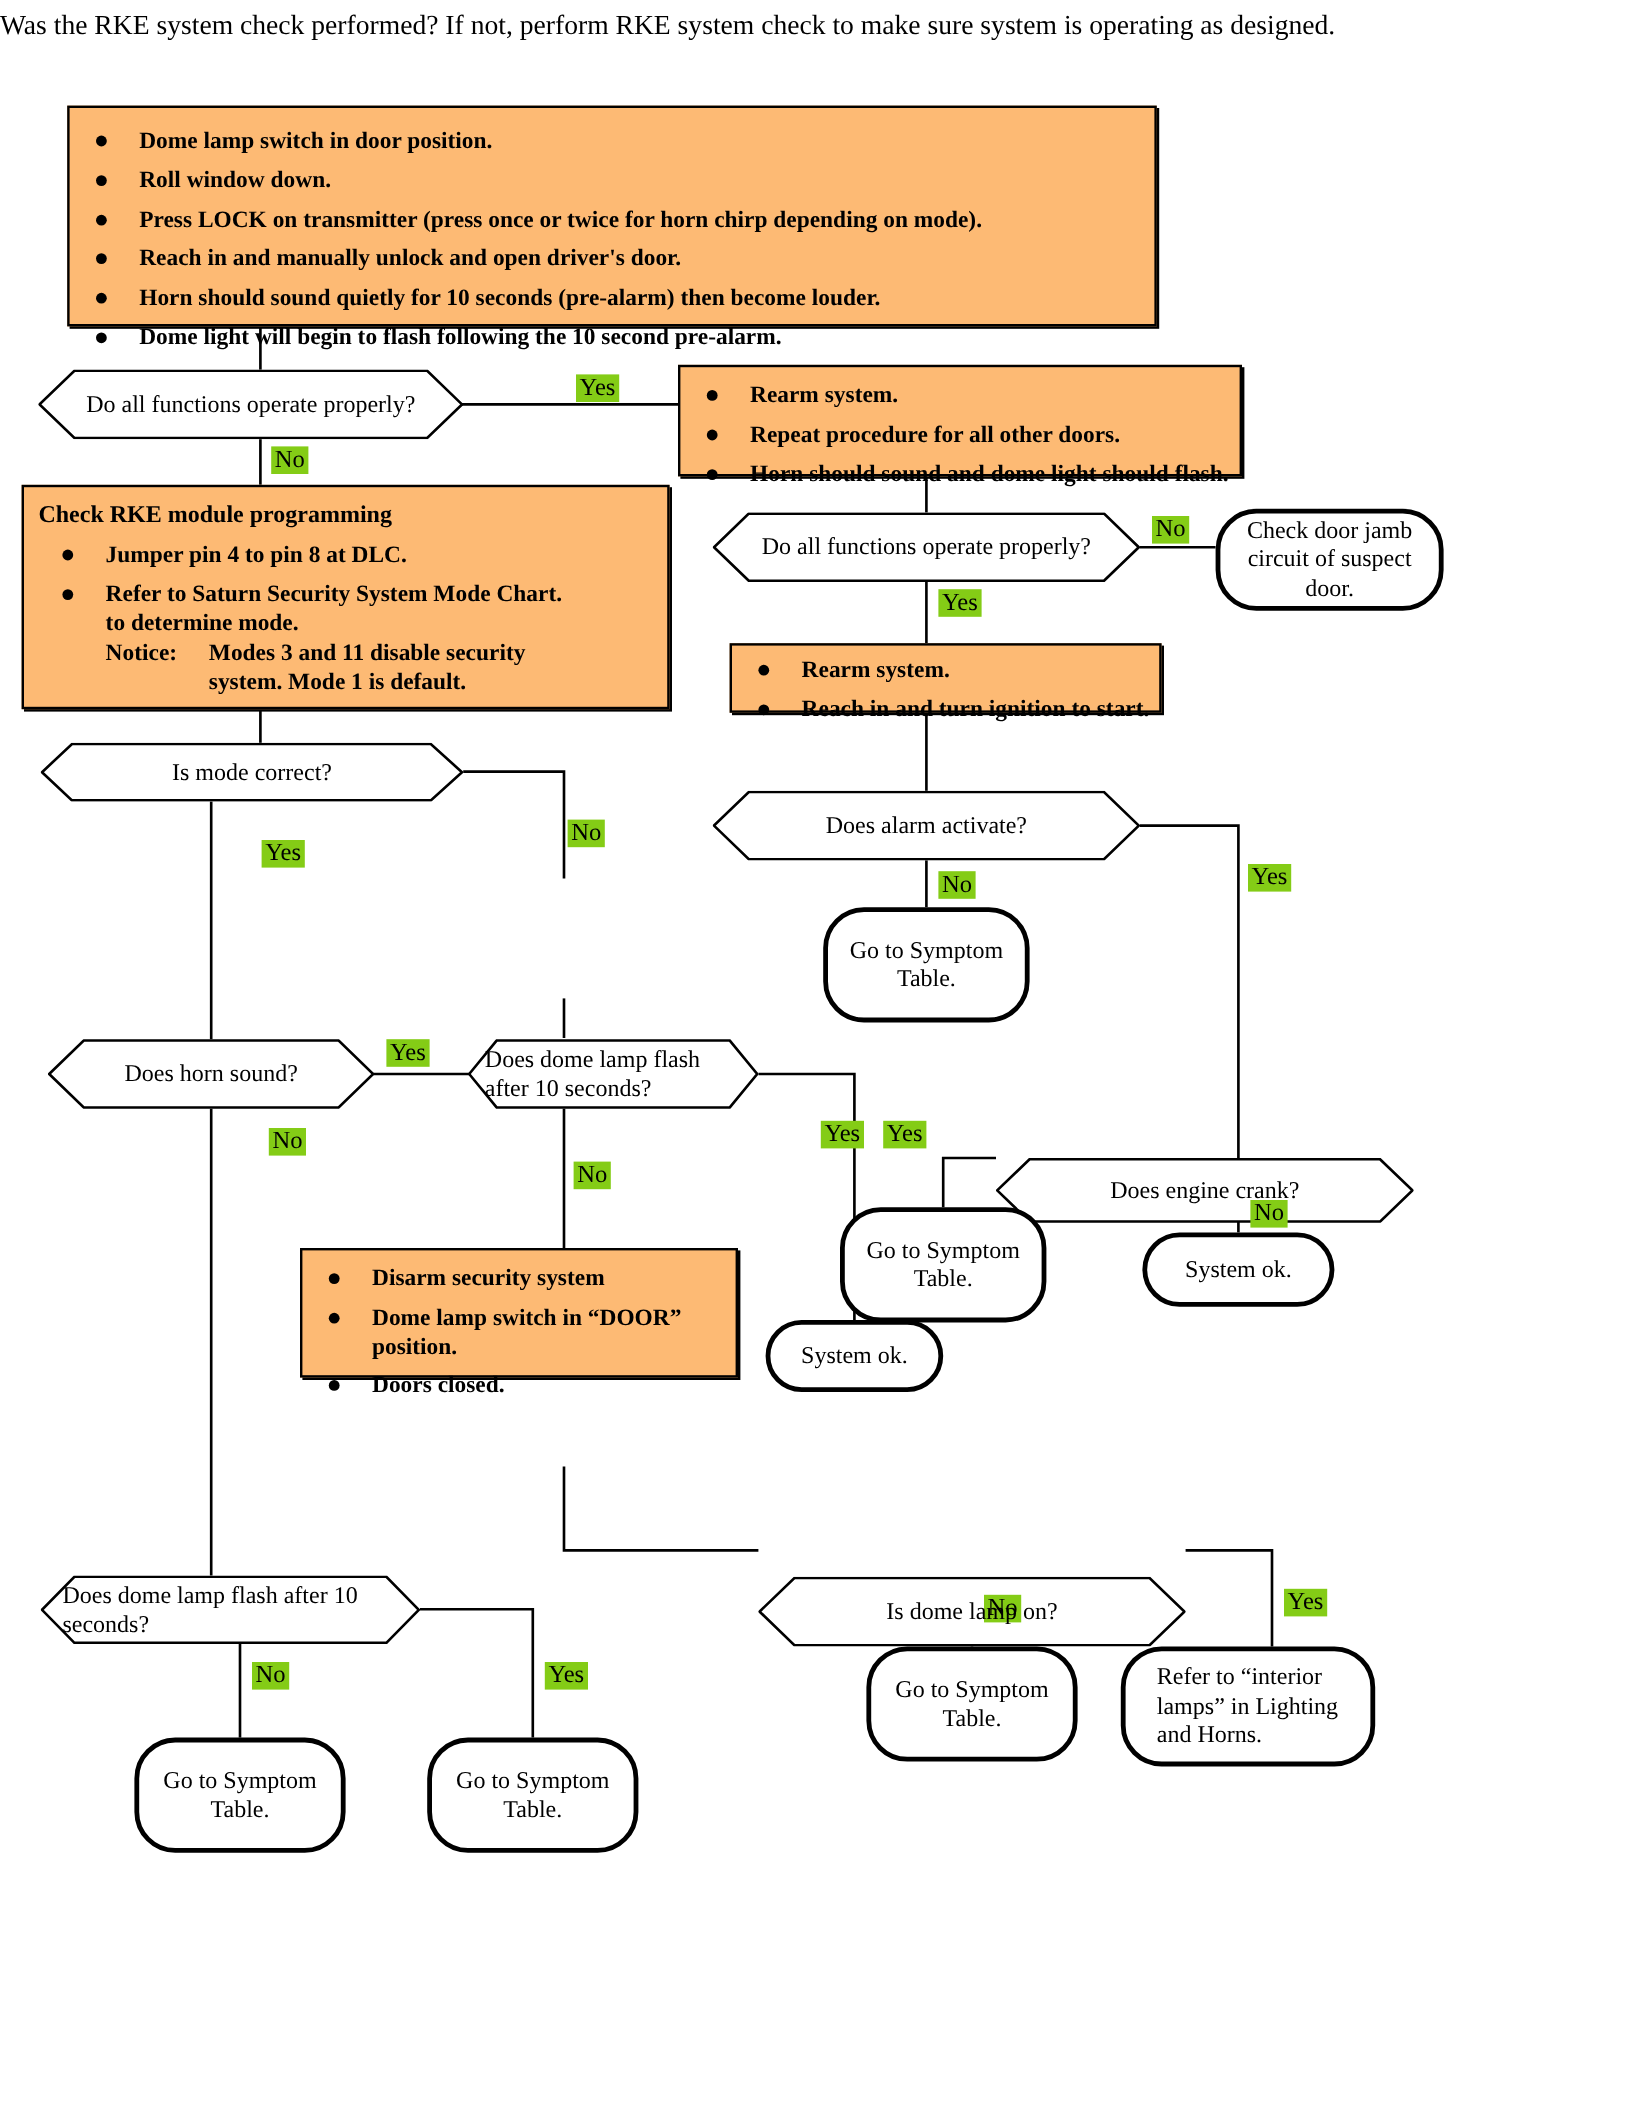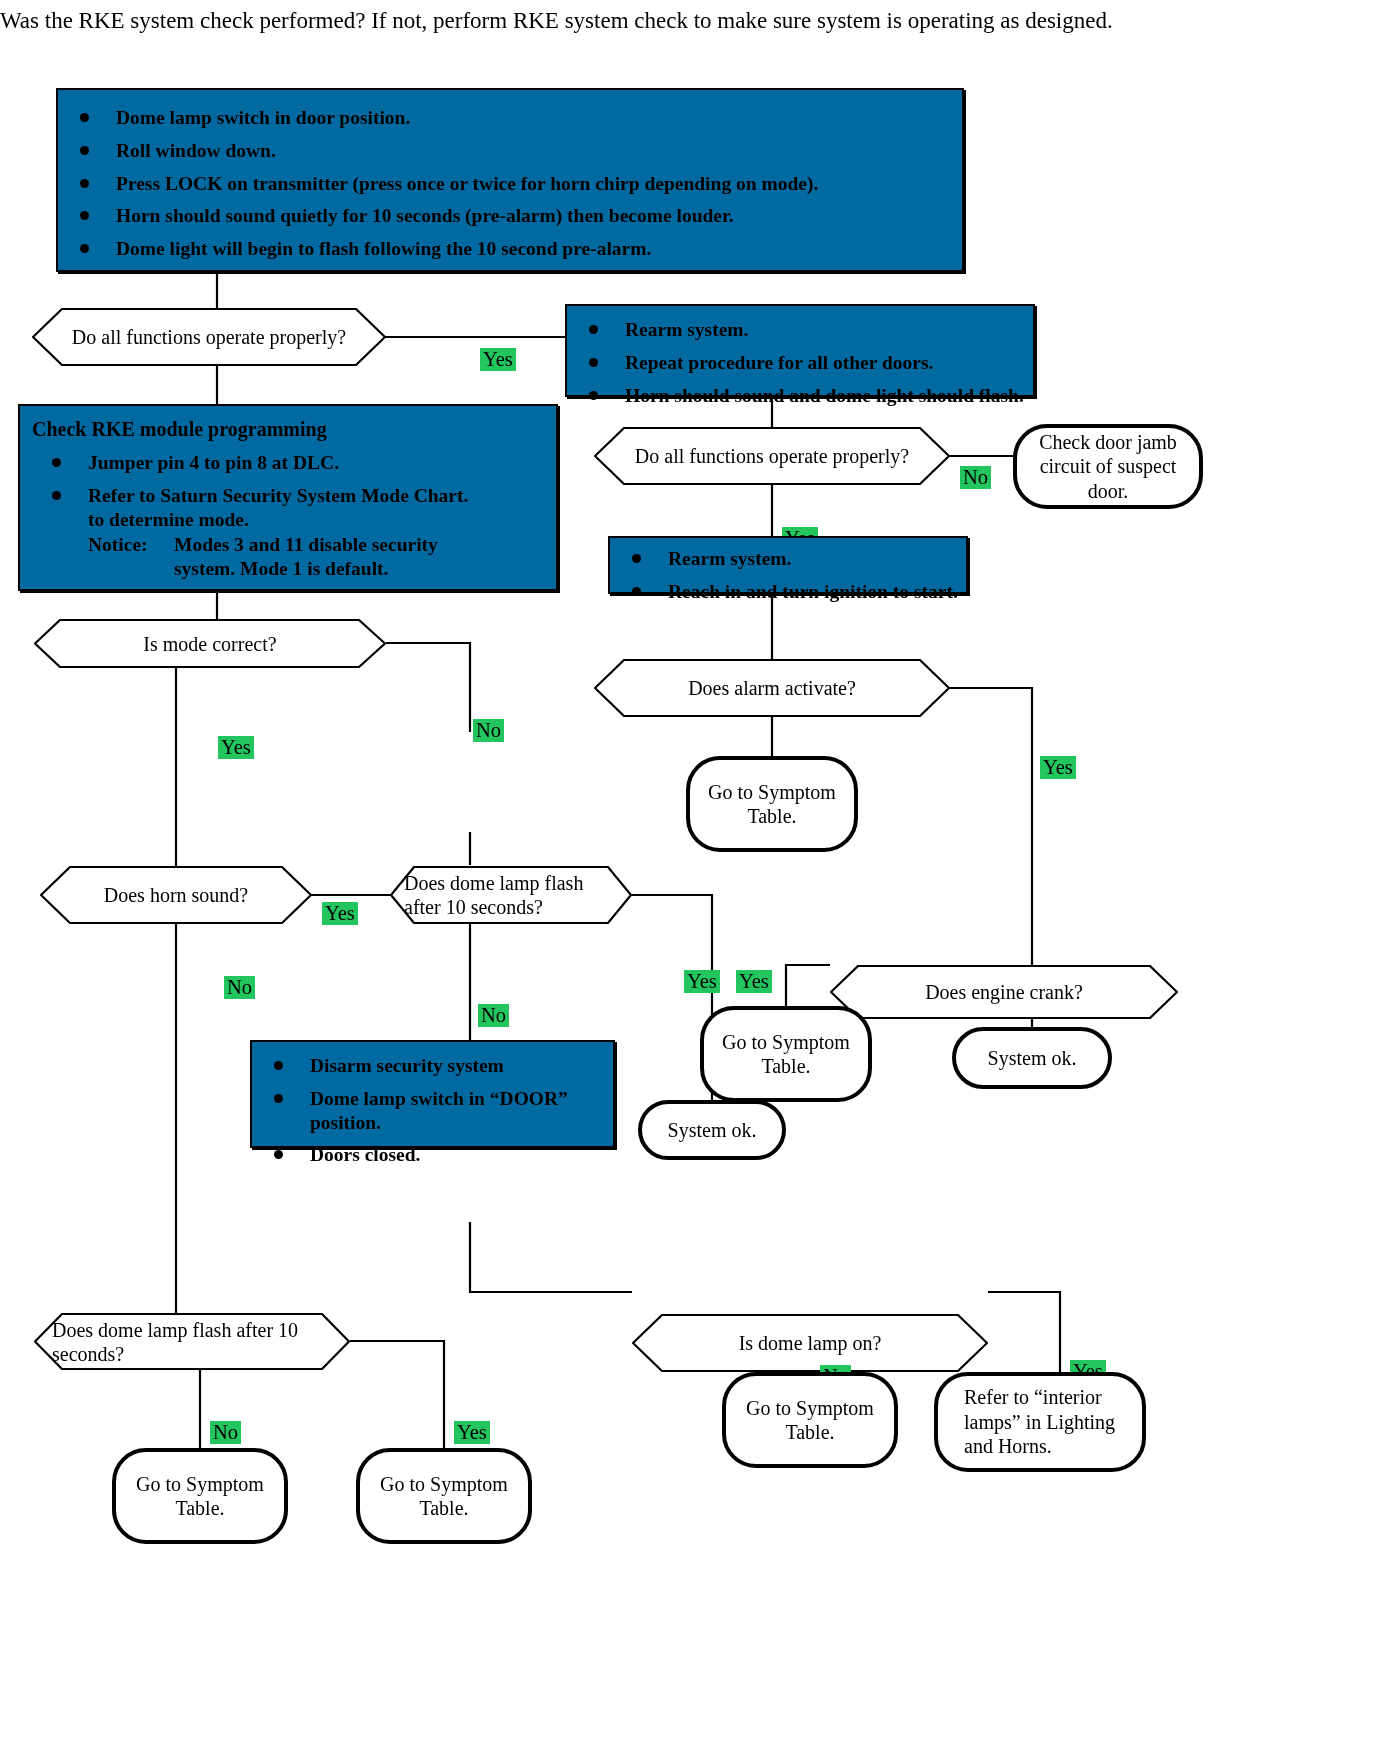--- a/index.html
+++ b/index.html
@@ -7,21 +7,21 @@
        font-family:"Liberation Serif","DejaVu Serif",serif;color:#000;}
   #stage{position:relative;width:1376px;height:1764px;overflow:hidden;}
   #wires{position:absolute;left:0;top:0;width:1376px;height:1764px;}
 
   .intro{position:absolute;left:0;top:6px;width:1366px;
          font-size:23px;line-height:1.28;}
 
   .node{position:absolute;box-sizing:border-box;}
 
   
-  .box{border:2px solid #000;background:#0369a1;}
+  .box{border:2px solid #000;background:#fdba74;}
   .box.heavy{border-width:2px;box-shadow:2px 2px 0 #000;}
 
   
   ul.blist{list-style:none;margin:0;padding:0;}
   ul.blist li{position:relative;padding-left:58px;margin:0 0 9px 0;
               font-size:19.5px;line-height:1.22;font-weight:600;}
   ul.blist li:last-child{margin-bottom:0;}
   ul.blist li::before{content:"";position:absolute;left:22px;top:7px;
      width:9px;height:9px;border-radius:50%;background:#000;}
   ul.blist li .sub{display:block;padding-left:0;}
@@ -39,21 +39,21 @@
              padding:0 34px;}
   .hex .htxt.left{text-align:left;}
 
   
   .term{display:flex;align-items:center;justify-content:center;text-align:center;
         border:4px solid #000;border-radius:34px;background:#fff;
         font-size:20px;line-height:1.22;padding:0 10px;}
   .term.lft{text-align:left;justify-content:flex-start;padding-left:26px;}
 
   
-  .elabel{position:absolute;font-size:20.5px;background:#22c55e;padding:0 3px;margin-top:36px;}
+  .elabel{position:absolute;font-size:20.5px;background:#84cc16;padding:0 3px;}
 </style>
 </head>
 <body>
 
 <div id="stage">
 
   <svg id="wires" viewBox="0 0 1376 1764" xmlns="http://www.w3.org/2000/svg">
     <g stroke="#000" stroke-width="2.2" fill="none">
 
       <path d="M217,272 L217,308"></path>
@@ -106,20 +106,21 @@
     </g>
   </svg>
 
   <div class="intro">Was the RKE system check performed? If not, perform RKE system check to make sure system is operating as designed.</div>
 
   <div class="node box heavy" style="left:56px;top:88px;width:908px;height:184px;padding:16px 10px 10px 0;">
     <ul class="blist">
       <li>Dome lamp switch in door position.</li>
       <li>Roll window down.</li>
       <li>Press LOCK on transmitter (press once or twice for horn chirp depending on mode).</li>
+      <li>Reach in and manually unlock and open driver's door.</li>
       <li>Horn should sound quietly for 10 seconds (pre-alarm) then become louder.</li>
       <li>Dome light will begin to flash following the 10 second pre-alarm.</li>
     </ul>
   </div>
 
   <div class="node hex" style="left:32px;top:308px;width:354px;height:58px;">
     <svg viewBox="0 0 354 58" width="354" height="58">
         <polygon points="30,1 324,1 353,29 324,57 30,57 1,29" fill="#fff" stroke="#000" stroke-width="2.2"></polygon>
       </svg>
     <div class="htxt left">Do all functions operate properly?</div>

